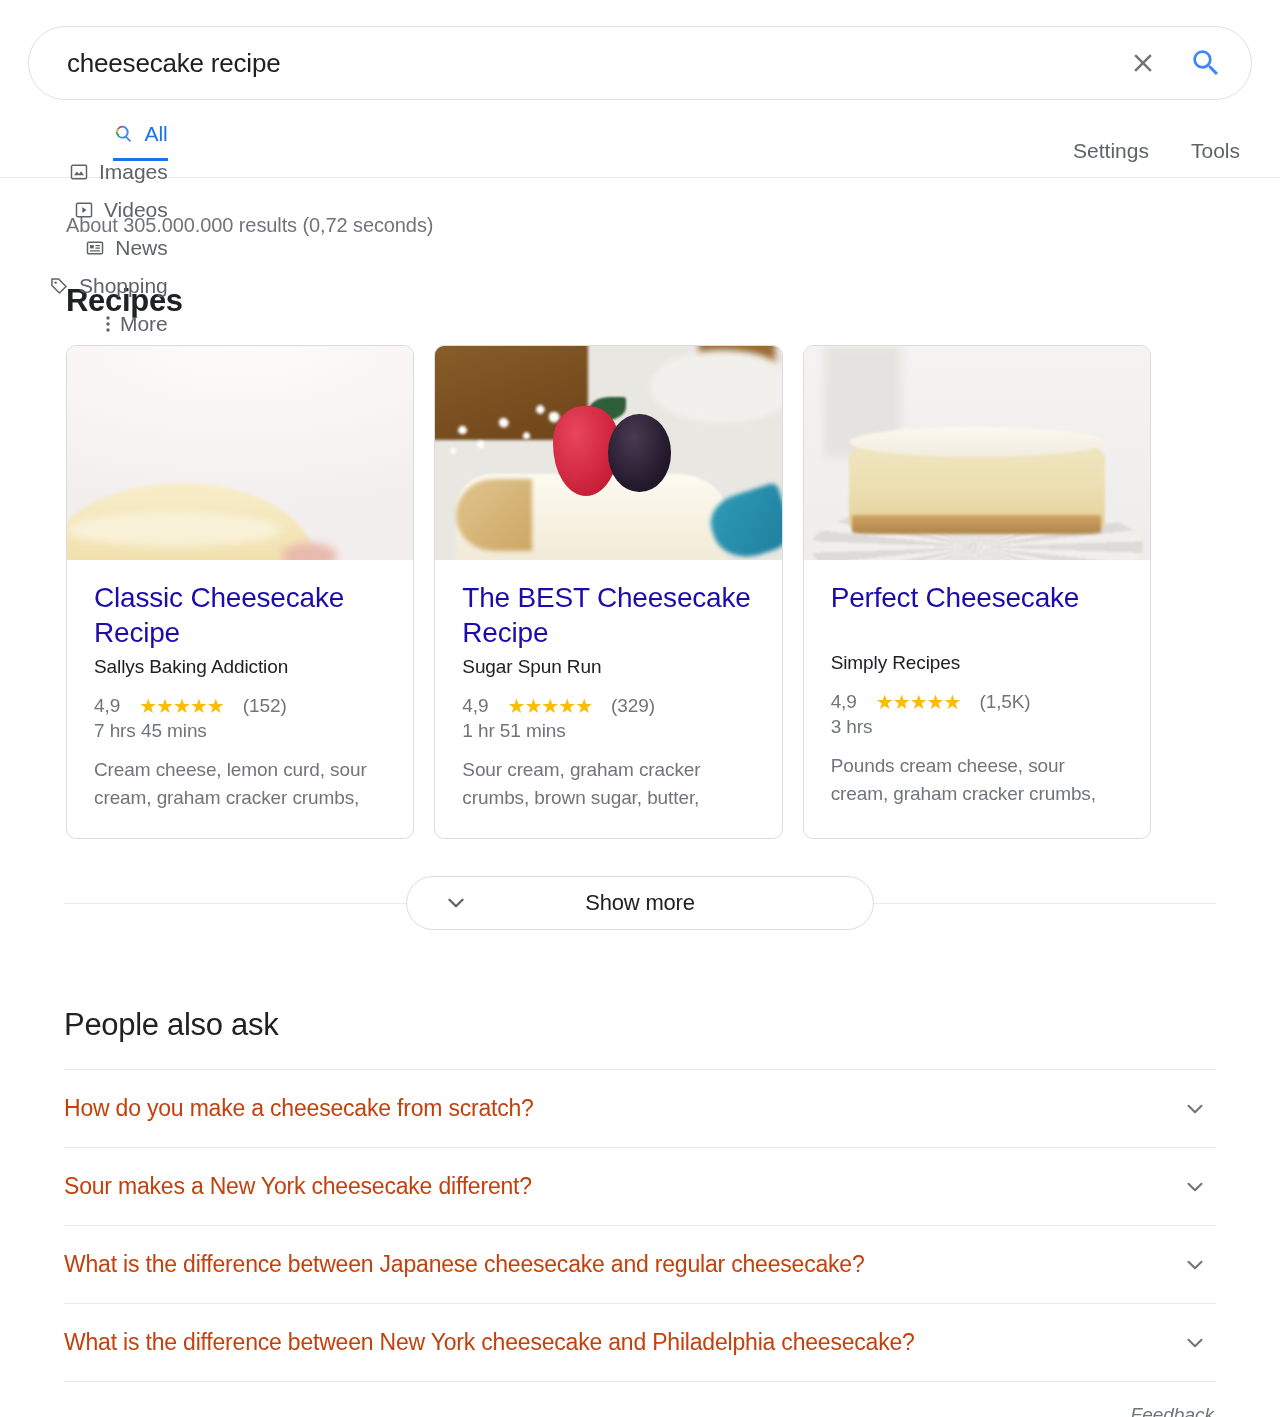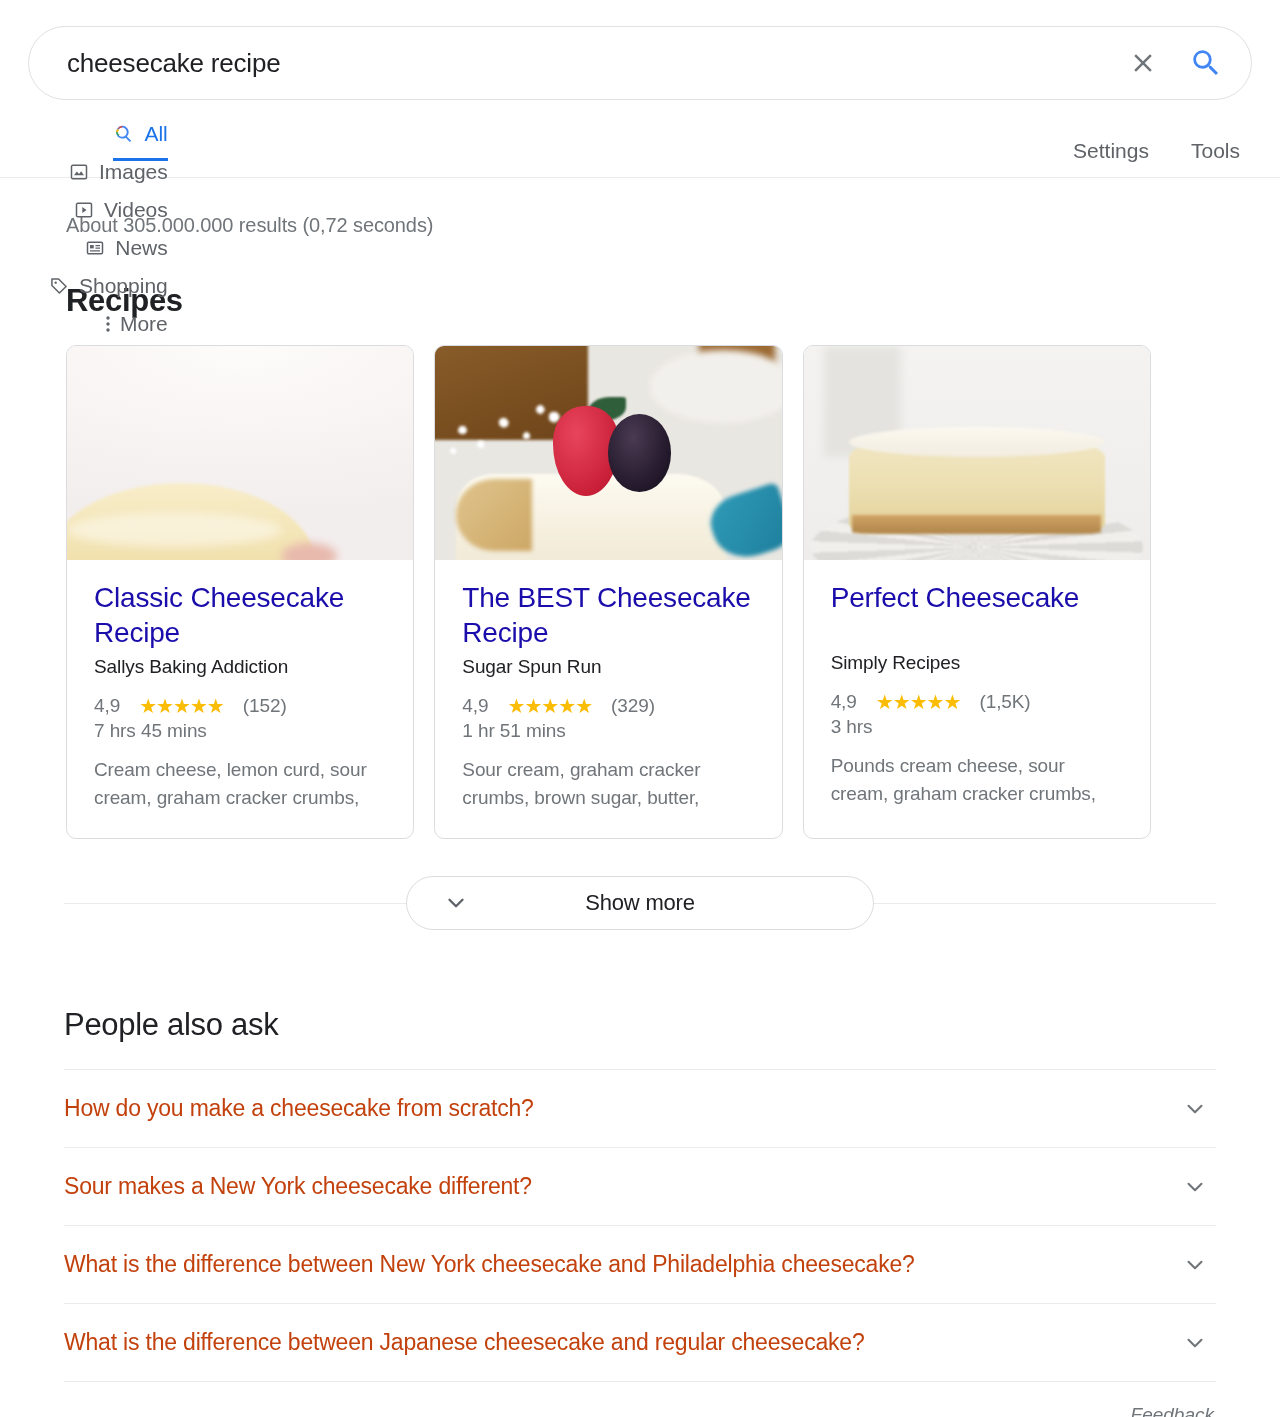--- a/index.html
+++ b/index.html
@@ -669,30 +669,30 @@
   </div>
   <div class="paa-item">
     <span class="paa-q">Sour makes a New York cheesecake different?</span>
     <span class="paa-chevron">
       <svg width="26" height="26" viewBox="0 0 24 24" fill="none" stroke="#70757a" stroke-width="1.9" stroke-linecap="round" stroke-linejoin="round">
           <path d="M6 9l6 6 6-6"></path>
         </svg>
     </span>
   </div>
   <div class="paa-item">
+    <span class="paa-q">What is the difference between Japanese cheesecake and regular cheesecake?</span>
+    <span class="paa-chevron">
+      <svg width="26" height="26" viewBox="0 0 24 24" fill="none" stroke="#70757a" stroke-width="1.9" stroke-linecap="round" stroke-linejoin="round">
+          <path d="M6 9l6 6 6-6"></path>
+        </svg>
+    </span>
+  </div>
+  <div class="paa-item">
     <span class="paa-q">What is the difference between New York cheesecake and Philadelphia cheesecake?</span>
     <span class="paa-chevron">
       <svg width="26" height="26" viewBox="0 0 24 24" fill="none" stroke="#70757a" stroke-width="1.9" stroke-linecap="round" stroke-linejoin="round">
           <path d="M6 9l6 6 6-6"></path>
         </svg>
     </span>
   </div>
-  <div class="paa-item">
-    <span class="paa-q">What is the difference between Japanese cheesecake and regular cheesecake?</span>
-    <span class="paa-chevron">
-      <svg width="26" height="26" viewBox="0 0 24 24" fill="none" stroke="#70757a" stroke-width="1.9" stroke-linecap="round" stroke-linejoin="round">
-          <path d="M6 9l6 6 6-6"></path>
-        </svg>
-    </span>
-  </div>
 </div>
 
 <div class="feedback">Feedback</div>
 
 </body></html>

